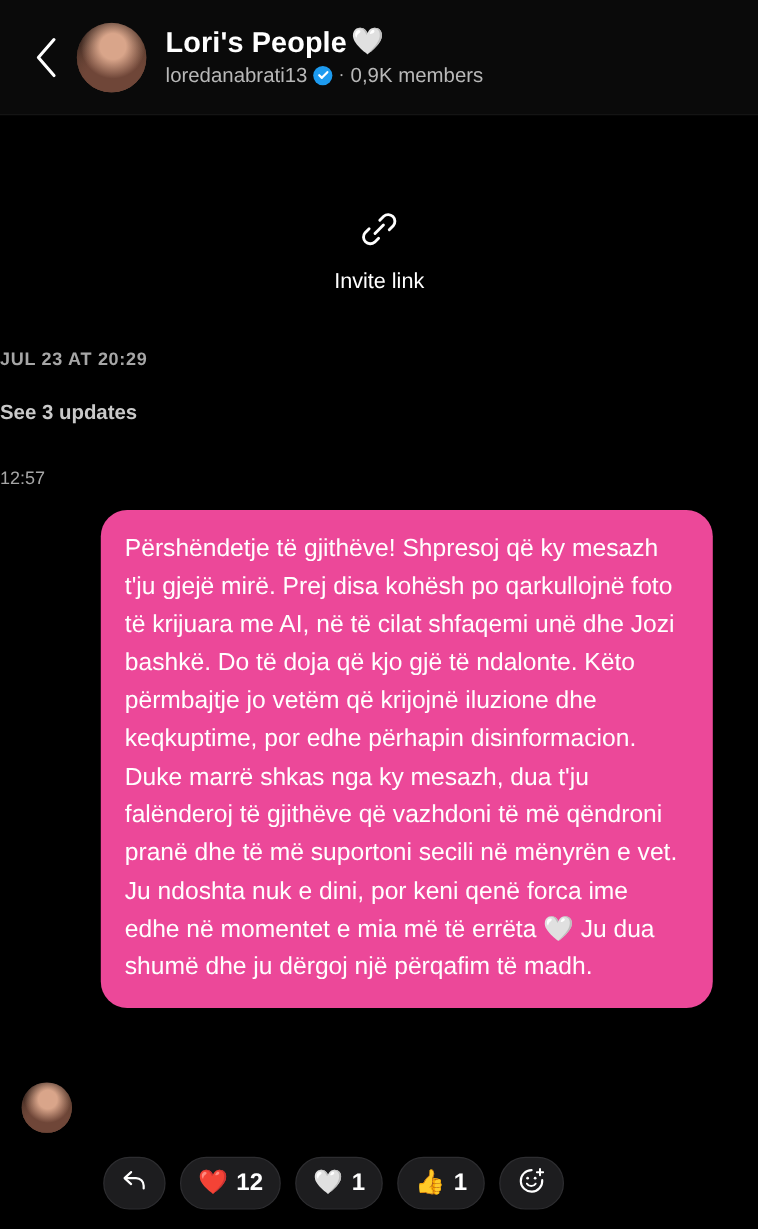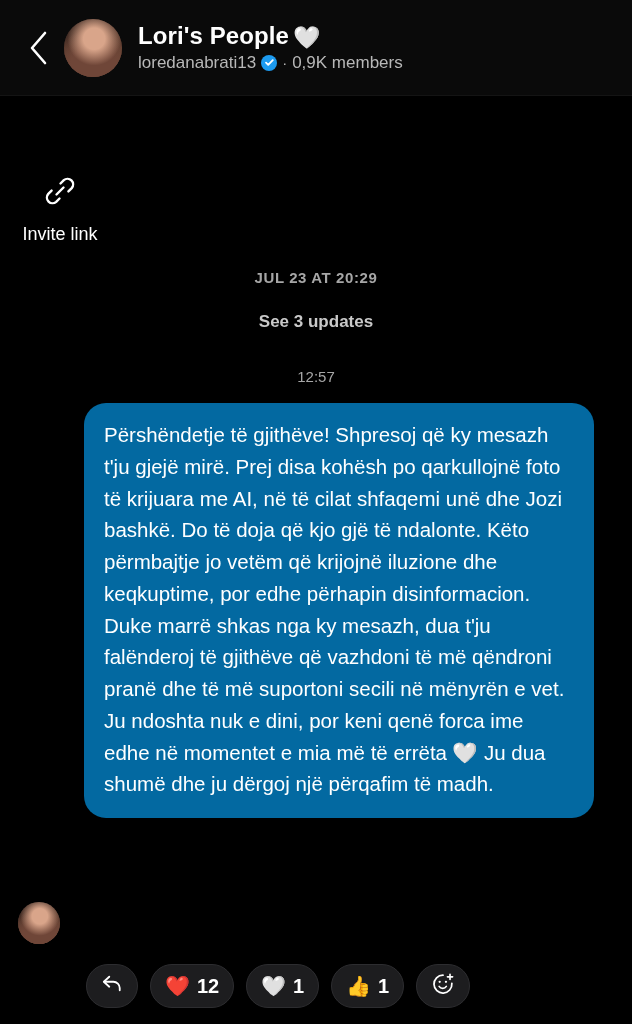--- a/index.html
+++ b/index.html
@@ -70,21 +70,21 @@
     flex-direction: column;
     justify-content: center;
     min-width: 0;
   }
   .group-title {
     font-size: 24px;
     font-weight: bold;
     line-height: 1.15;
     letter-spacing: 0.1px;
     display: flex;
-    align-items: flex-end;
+    align-items: flex-start;
     gap: 4px;
     white-space: nowrap;
   }
   .group-title .heart { font-size: 22px; }
   .subtitle-row {
     display: flex;
     align-items: center;
     gap: 5px;
     margin-top: 3px;
     font-size: 17px;
@@ -104,21 +104,20 @@
   }
   .verified svg { display:block; }
   .dot-sep { color: #b8b8b8; font-size: 15px; }
 
   
   .actions {
     display: flex;
     justify-content: center;
     gap: 66px;
     margin-top: 74px;
-    flex-direction: column;
   }
   .action {
     display: flex;
     flex-direction: column;
     align-items: center;
     gap: 12px;
     width: 120px;
   }
   .action .ic {
     height: 42px;
@@ -126,22 +125,21 @@
     align-items: center;
     justify-content: center;
   }
   .action .lbl {
     font-size: 18px;
     color: #ffffff;
   }
 
   
   .meta {
-    margin-top: 24px;
-    text-align: center;
+    margin-top: 46px;
   }
   .meta .date {
     font-size: 15px;
     letter-spacing: 0.6px;
     color: #a6a6a6;
     font-weight: 600;
   }
   .meta .updates {
     margin-top: 26px;
     font-size: 17px;
@@ -155,21 +153,21 @@
   }
 
   
   .msg-row {
     margin-top: 18px;
     padding: 0 18px 0 18px;
     display: flex;
     align-items: flex-end;
   }
   .bubble {
-    background: #0369a1;
+    background: #ec4899;
     border-radius: 22px;
     padding: 16px 20px 18px 20px;
     font-size: 20.5px;
     line-height: 1.55;
     color: #ffffff;
     max-width: 470px;
     margin-left: 66px;
     word-wrap: break-word;
   }
 

